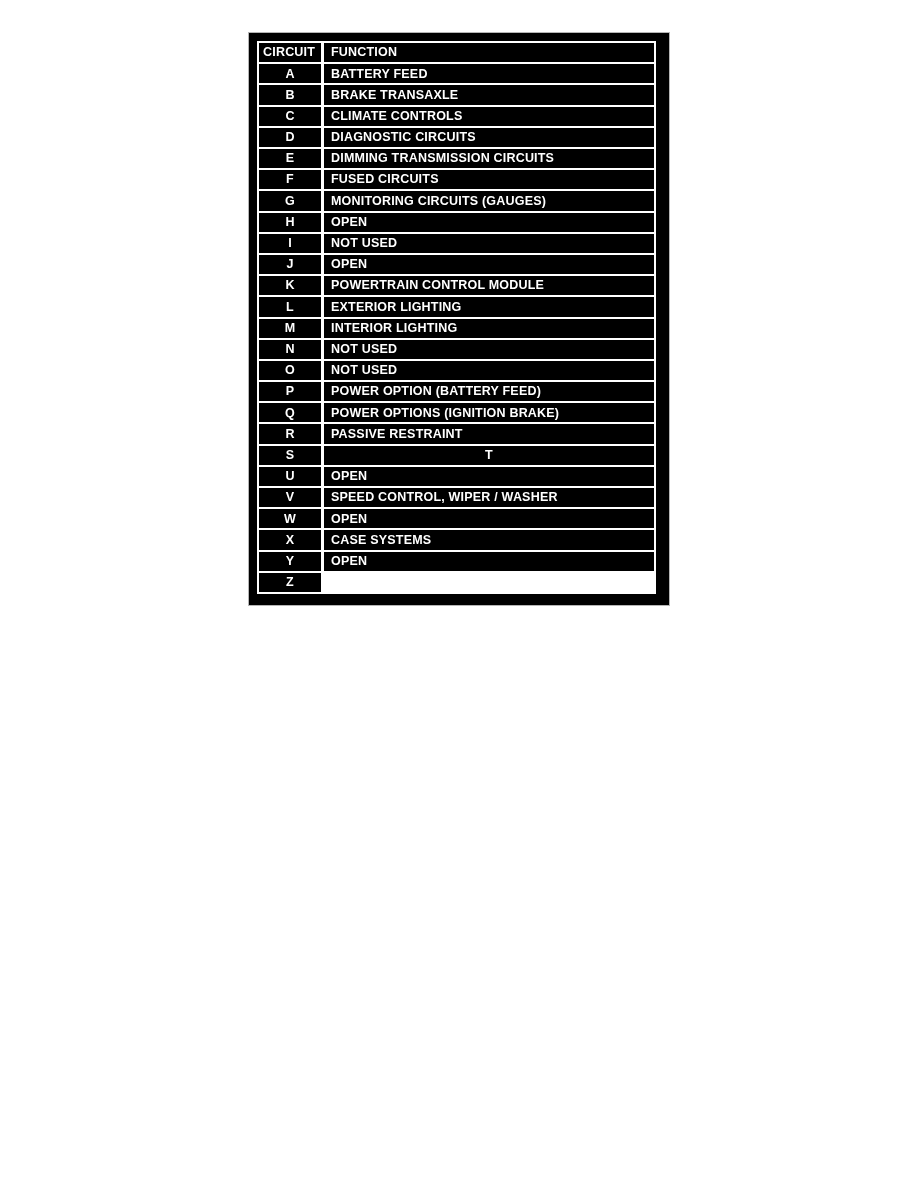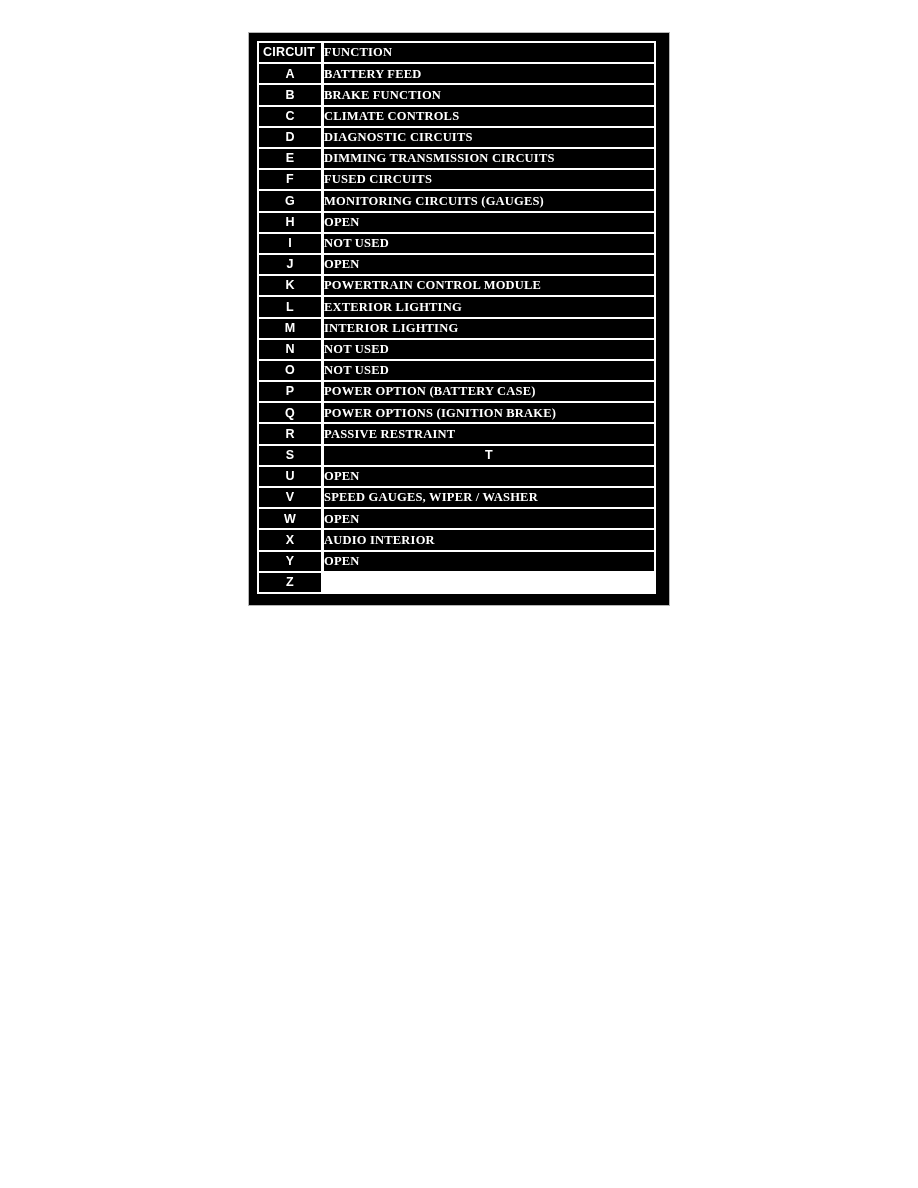--- a/index.html
+++ b/index.html
@@ -44,39 +44,39 @@
     display: flex;
     align-items: center;
     white-space: nowrap;
     overflow: hidden;
     letter-spacing: 0.2px;
   }
   .cell.circuit {
     justify-content: center;
   }
   .cell.function {
-    font-family: Liberation Serif, serif;
+    padding-left: 7px;
   }
   .cell.header.circuit {
     justify-content: flex-start;
     padding-left: 4px;
   }
 </style>
 </head>
 <body>
 
 <div class="legend-table">
   <div class="grid">
     <div class="cell circuit header">CIRCUIT</div>
     <div class="cell function header">FUNCTION</div>
 
   <div class="cell circuit">A</div>
       <div class="cell function">BATTERY FEED</div>
       <div class="cell circuit">B</div>
-      <div class="cell function">BRAKE FUNCTION</div>
+      <div class="cell function">BRAKE TRANSAXLE</div>
       <div class="cell circuit">C</div>
       <div class="cell function">CLIMATE CONTROLS</div>
       <div class="cell circuit">D</div>
       <div class="cell function">DIAGNOSTIC CIRCUITS</div>
       <div class="cell circuit">E</div>
       <div class="cell function">DIMMING TRANSMISSION CIRCUITS</div>
       <div class="cell circuit">F</div>
       <div class="cell function">FUSED CIRCUITS</div>
       <div class="cell circuit">G</div>
       <div class="cell function">MONITORING CIRCUITS (GAUGES)</div>
@@ -90,32 +90,32 @@
       <div class="cell function">POWERTRAIN CONTROL MODULE</div>
       <div class="cell circuit">L</div>
       <div class="cell function">EXTERIOR LIGHTING</div>
       <div class="cell circuit">M</div>
       <div class="cell function">INTERIOR LIGHTING</div>
       <div class="cell circuit">N</div>
       <div class="cell function">NOT USED</div>
       <div class="cell circuit">O</div>
       <div class="cell function">NOT USED</div>
       <div class="cell circuit">P</div>
-      <div class="cell function">POWER OPTION (BATTERY CASE)</div>
+      <div class="cell function">POWER OPTION (BATTERY FEED)</div>
       <div class="cell circuit">Q</div>
       <div class="cell function">POWER OPTIONS (IGNITION BRAKE)</div>
       <div class="cell circuit">R</div>
       <div class="cell function">PASSIVE RESTRAINT</div>
       <div class="cell circuit">S</div>
       <div class="cell circuit">T</div>
       <div class="cell circuit">U</div>
       <div class="cell function">OPEN</div>
       <div class="cell circuit">V</div>
-      <div class="cell function">SPEED GAUGES, WIPER / WASHER</div>
+      <div class="cell function">SPEED CONTROL, WIPER / WASHER</div>
       <div class="cell circuit">W</div>
       <div class="cell function">OPEN</div>
       <div class="cell circuit">X</div>
-      <div class="cell function">AUDIO INTERIOR</div>
+      <div class="cell function">CASE SYSTEMS</div>
       <div class="cell circuit">Y</div>
       <div class="cell function">OPEN</div>
       <div class="cell circuit">Z</div>
     </div>
 </div>
 
 </body></html>

